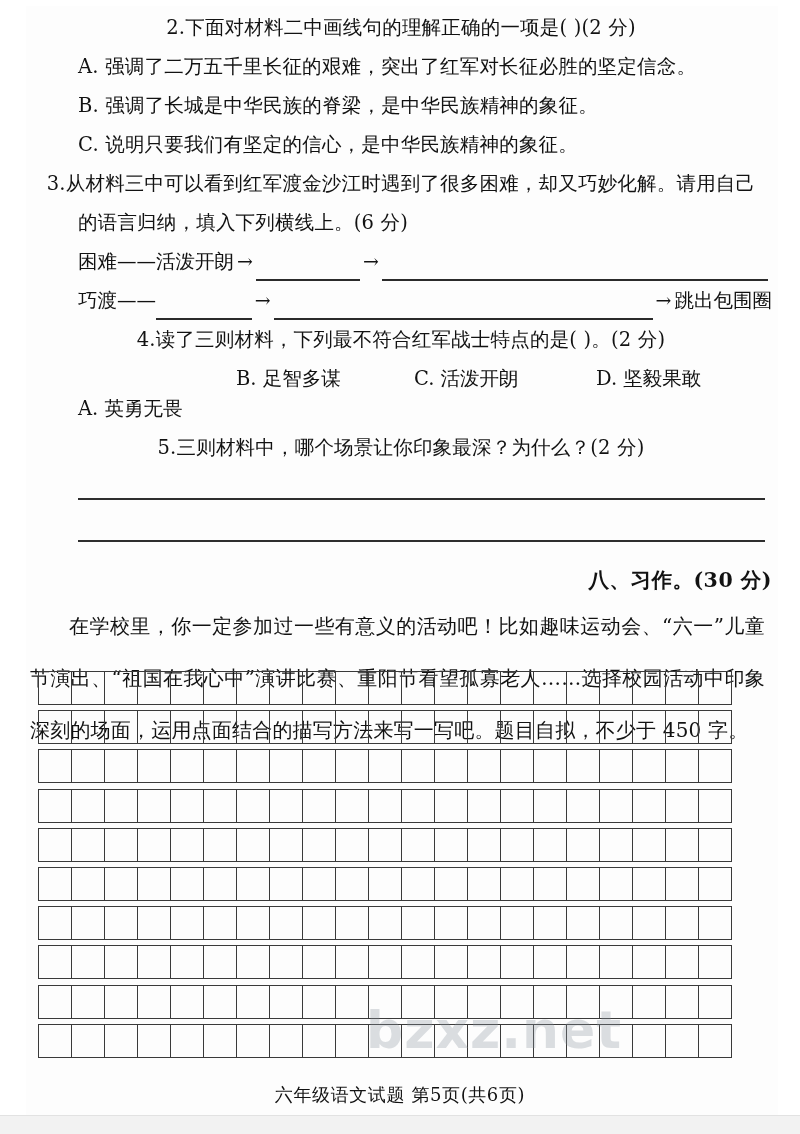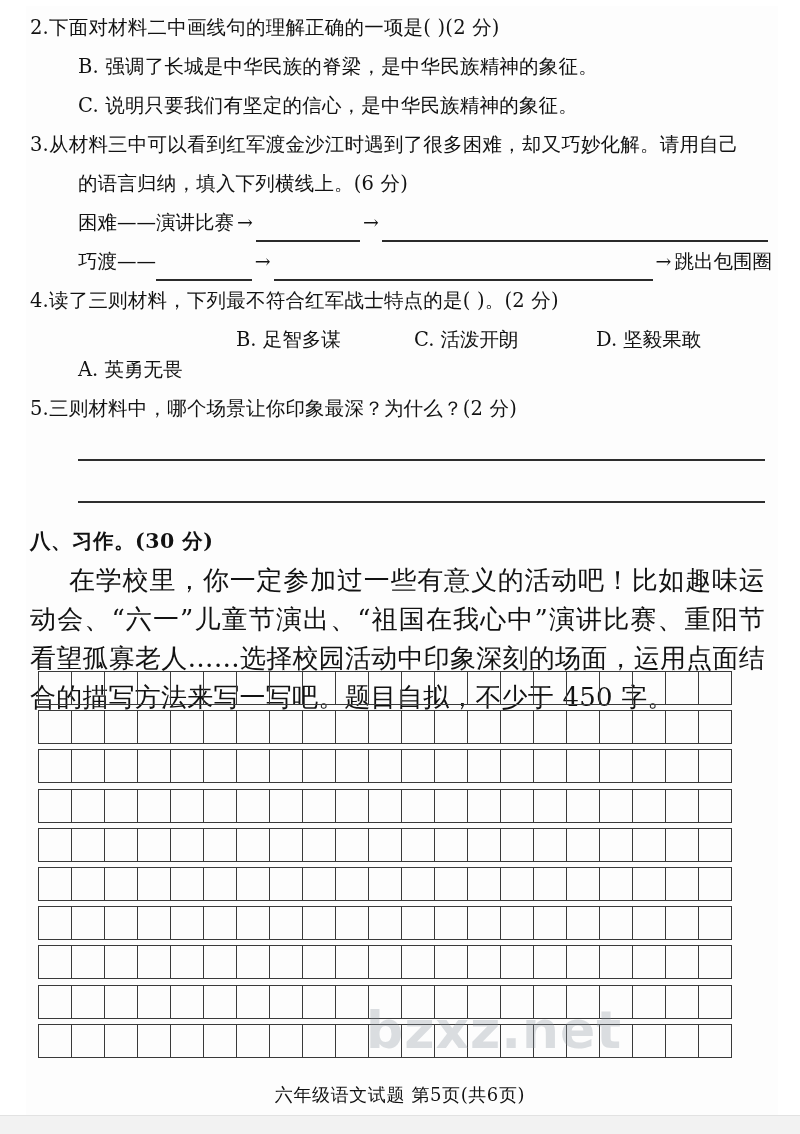--- a/index.html
+++ b/index.html
@@ -54,21 +54,21 @@
     width: 742px;
     z-index: 2;
   }
 
   .q-line {
     font-size: 19.5px;
     line-height: 39px;
     white-space: nowrap;
     letter-spacing: 0.2px;
   }
-  .q-stem { padding-left: 22px; text-indent: -22px; }
+  .q-stem { padding-left: 22px; text-indent: -22px; text-align: center; }
   .opt    { padding-left: 48px; }
   .opt-row {
     display: flex;
     padding-left: 48px;
     font-size: 19.5px;
     line-height: 39px;
   }
   .opt-row > span { display: inline-block; }
   .opt-a { width: 158px; margin-top: 30px; }
   .opt-b { width: 178px; }
@@ -113,25 +113,26 @@
   }
   .ans-rule.second { height: 40px; }
 
   
   .sec-head {
     font-size: 20.5px;
     line-height: 40px;
     font-weight: 700;
     letter-spacing: 0.5px;
     margin-top: 18px;
+    text-align: right;
   }
 
   .essay-p {
-    font-size: 26px;
-    line-height: 39px;
+    font-size: 20px;
+    line-height: 52px;
     letter-spacing: 0.2px;
     text-align: justify;
     text-justify: inter-ideograph;
     text-indent: 39px;
     width: 735px;
   }
 
   
   #grid-wrap {
     position: absolute;
@@ -179,28 +180,29 @@
   <div class="edge-top"></div>
   <div class="edge-left"></div>
   <div class="edge-right"></div>
   <div class="edge-bottom"></div>
 
   <div id="watermark">bzxz.net</div>
 
   <div id="content">
 
     <div class="q-line q-stem">2.下面对材料二中画线句的理解正确的一项是(        )(2 分)</div>
+    <div class="q-line opt">A. 强调了二万五千里长征的艰难，突出了红军对长征必胜的坚定信念。</div>
     <div class="q-line opt">B. 强调了长城是中华民族的脊梁，是中华民族精神的象征。</div>
     <div class="q-line opt">C. 说明只要我们有坚定的信心，是中华民族精神的象征。</div>
 
     <div class="q-line q-stem">3.从材料三中可以看到红军渡金沙江时遇到了很多困难，却又巧妙化解。请用自己</div>
     <div class="q-line cont">的语言归纳，填入下列横线上。(6 分)</div>
 
     <div class="blank-row">
-      <span class="lbl">困难——演讲比赛</span>
+      <span class="lbl">困难——活泼开朗</span>
       <span class="arrow">→</span>
       <span class="rule rule-s"></span>
       <span class="arrow">→</span>
       <span class="rule rule-lg1"></span>
     </div>
 
     <div class="blank-row">
       <span class="lbl">巧渡——</span>
       <span class="rule rule-s"></span>
       <span class="arrow">→</span>

